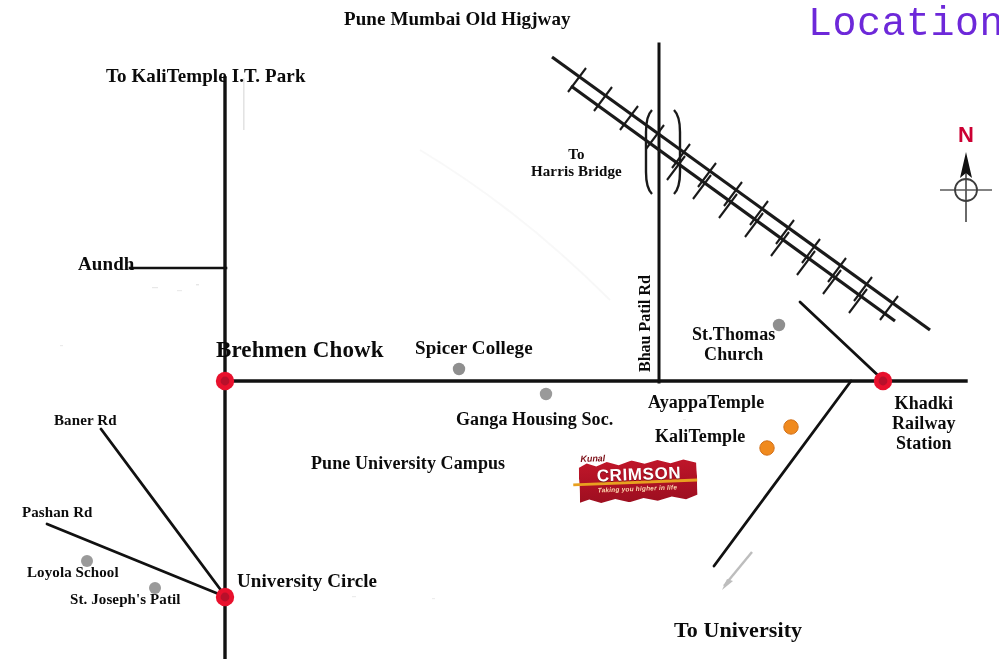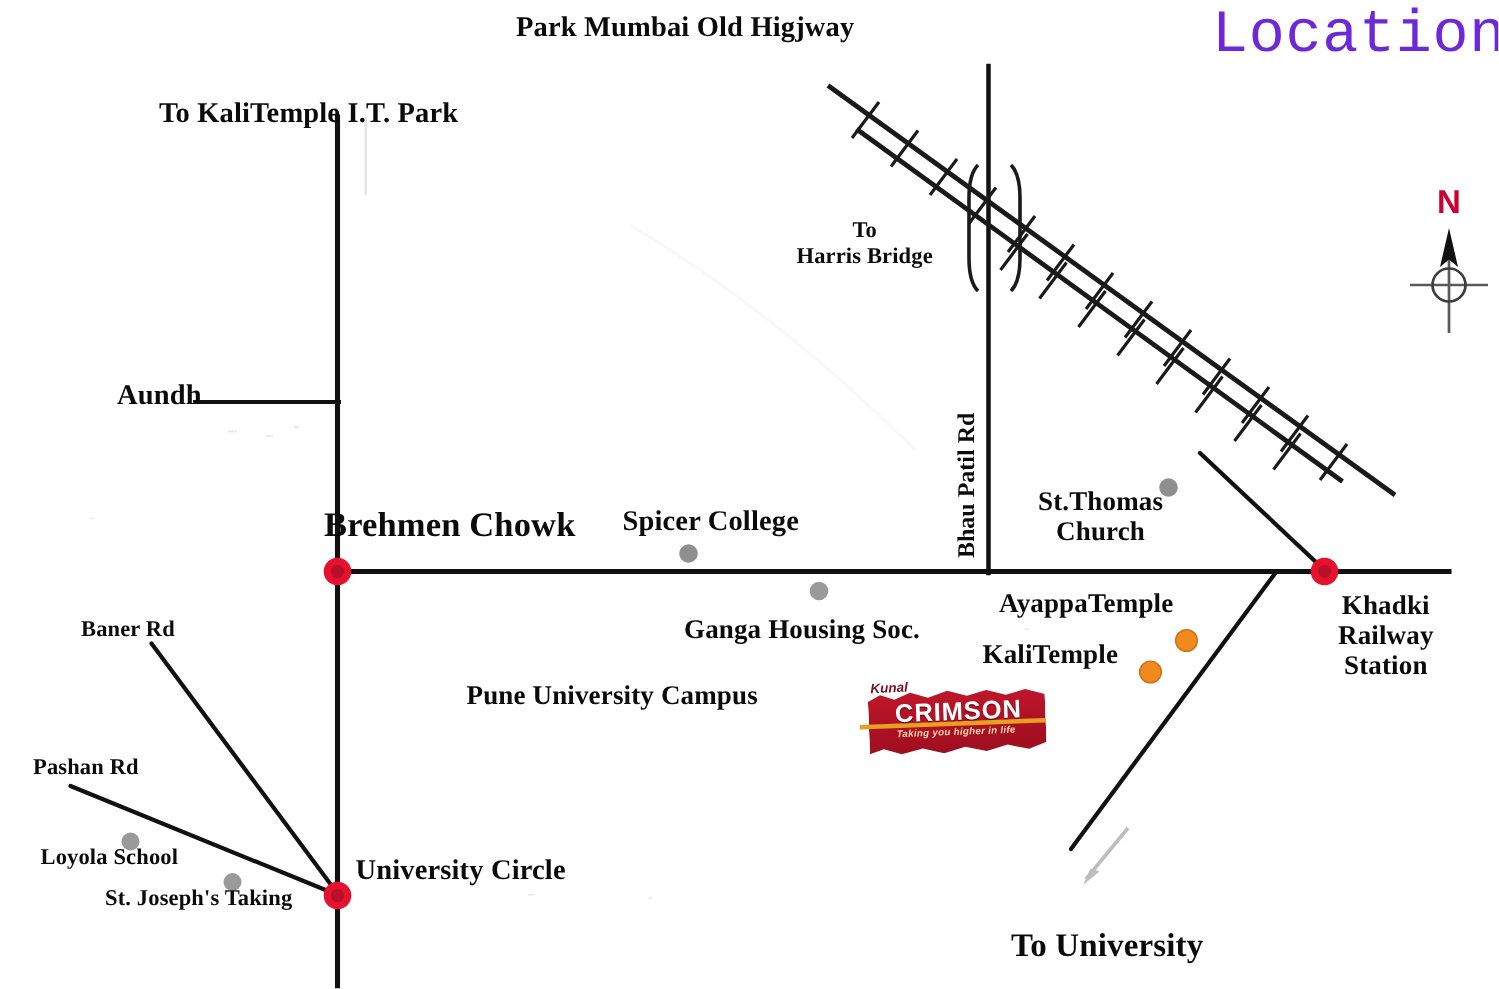--- a/index.html
+++ b/index.html
@@ -237,55 +237,55 @@
       <line x1="940" y1="190" x2="992" y2="190" stroke="#5a5a5a" stroke-width="1.6"></line>
       <circle cx="966" cy="190" r="11" fill="none" stroke="#3d3d3d" stroke-width="1.8"></circle>
       <path d="M 966 152 L 972 178 L 966 173 L 960 178 Z" fill="#111111"></path>
     </g>
   </svg>
 
   <div class="title-loc" style="left:808px; top:2px; font-size:40px;">Location</div>
 
   <div class="compass-n" style="left:958px; top:122px; font-size:22px;">N</div>
 
-  <div class="lbl" style="left:344px; top:8px; font-size:19px;">Park Mumbai Old Higjway</div>
+  <div class="lbl" style="left:344px; top:8px; font-size:19px;">Pune Mumbai Old Higjway</div>
 
   <div class="lbl" style="left:106px; top:65px; font-size:19px;">To KaliTemple I.T. Park</div>
 
   <div class="lbl center" style="left:531px; top:146px; font-size:15px;">To
 Harris Bridge</div>
 
   <div class="lbl" style="left:78px; top:253px; font-size:19px;text-align:center;">Aundh</div>
 
   <div class="lbl" style="left:216px; top:337px; font-size:23px;">Brehmen Chowk</div>
 
   <div class="lbl" style="left:415px; top:337px; font-size:19px;">Spicer College</div>
 
   <div class="lbl" style="left:456px; top:409px; font-size:18px;">Ganga Housing Soc.</div>
 
   <div class="lbl center" style="left:692px; top:324px; font-size:18px;">St.Thomas
 Church</div>
 
-  <div class="lbl" style="left:648px; top:392px; font-size:18px;margin-left:18px;">AyappaTemple</div>
+  <div class="lbl" style="left:648px; top:392px; font-size:18px;">AyappaTemple</div>
 
   <div class="lbl" style="left:655px; top:426px; font-size:18px;">KaliTemple</div>
 
   <div class="lbl" style="left:311px; top:453px; font-size:18px;">Pune University Campus</div>
 
   <div class="lbl center" style="left:892px; top:393px; font-size:18px;">Khadki
 Railway
 Station</div>
 
   <div class="lbl" style="left:54px; top:412px; font-size:15px;">Baner Rd</div>
 
   <div class="lbl" style="left:22px; top:504px; font-size:15px;">Pashan Rd</div>
 
   <div class="lbl" style="left:27px; top:564px; font-size:15px;">Loyola School</div>
 
-  <div class="lbl" style="left:70px; top:591px; font-size:15px;">St. Joseph's Taking</div>
+  <div class="lbl" style="left:70px; top:591px; font-size:15px;">St. Joseph's Patil</div>
 
   <div class="lbl" style="left:237px; top:570px; font-size:19px;">University Circle</div>
 
   <div class="lbl" style="left:674px; top:618px; font-size:22px;">To University</div>
 
   <div class="vert-lbl" style="left:636px; top:372px; font-size:16px;">Bhau Patil Rd</div>
 
   <div id="crimson-logo">
     <div id="crimson-plate"></div>
     <div id="crimson-bar"></div>

